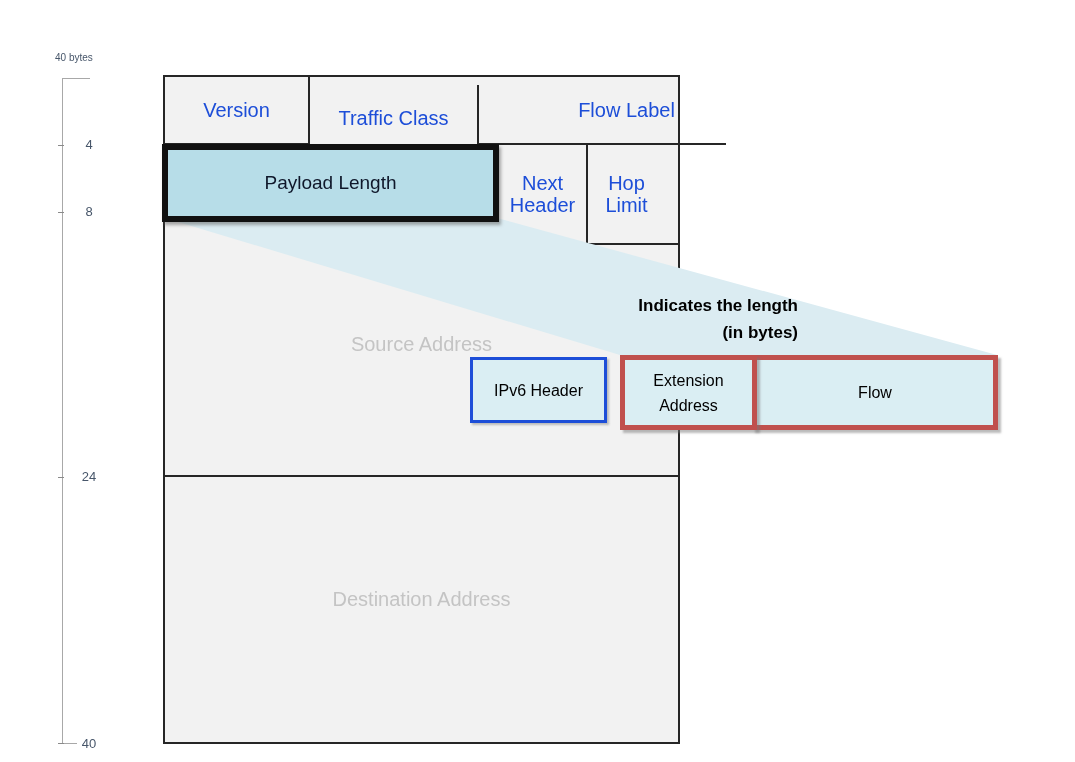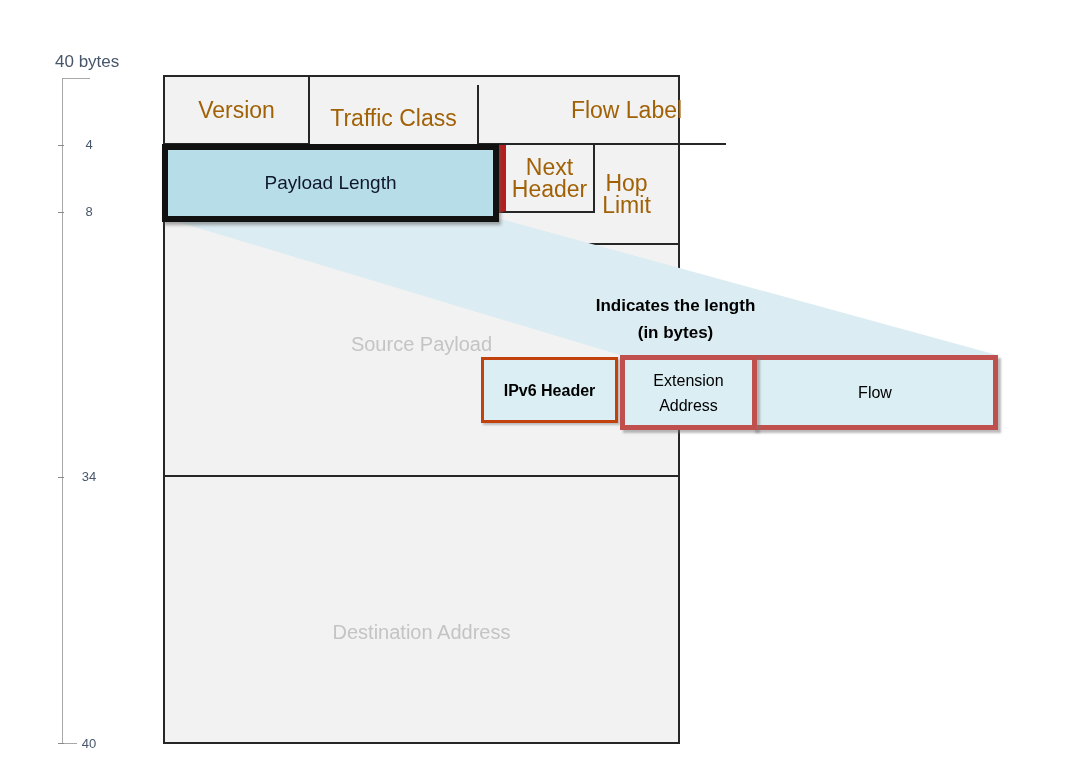--- a/index.html
+++ b/index.html
@@ -4,100 +4,100 @@
 <style>
   html,body{margin:0;padding:0;background:#ffffff;}
   #canvas{
     position:relative;width:1075px;height:762px;background:#ffffff;
     font-family:"Liberation Sans","DejaVu Sans",sans-serif;
     overflow:hidden;
   }
   .abs{position:absolute;}
 
   
-  .axis-label{left:55px;top:52px;font-size:17px;color:#47566a;}
+  .axis-label{left:55px;top:52px;font-size:10px;color:#47566a;}
   .vline{left:62px;top:78px;width:1px;height:665px;background:#a8a8a8;}
   .topcap{left:62px;top:78px;width:28px;height:1px;background:#a8a8a8;}
   .botcap{left:62px;top:743px;width:15px;height:1px;background:#a8a8a8;}
   .tickdash{left:58px;width:6px;height:1px;background:#8a8a8a;}
   .ticklabel{left:76px;width:26px;text-align:center;font-size:13px;color:#47566a;height:16px;line-height:16px;}
 
   
   .table{
     left:163px;top:75px;width:513px;height:665px;
     background:#f2f2f2;border:2px solid #262626;z-index:1;
   }
   .cell{
     position:absolute;display:flex;align-items:center;justify-content:center;
-    text-align:center;color:#a16207;font-size:23px;line-height:22px;
+    text-align:center;color:#1d4ed8;font-size:20px;line-height:22px;
   }
   .cell-version{left:0;top:0;width:143px;height:66px;border-right:2px solid #262626;border-bottom:2px solid #262626;}
   .cell-traffic{left:145px;top:8px;width:167px;height:66px;border-right:2px solid #262626;border-bottom:2px solid #262626;}
   .cell-flow{left:314px;top:0;width:199px;height:66px;border-bottom:2px solid #262626;padding-left:48px;}
-  .cell-next{left:333px;top:68px;width:75px;height:66px;border-left:8px solid #b91c1c;border-right:2px solid #262626;border-bottom:2px solid #262626;padding:0 6px;}
+  .cell-next{left:333px;top:68px;width:75px;height:66px;border-left:1px solid #b91c1c;border-right:2px solid #262626;border-bottom:2px solid #262626;padding:16px 6px;}
   .cell-hop{left:410px;top:68px;width:73px;height:66px;border-bottom:2px solid #262626;padding:16px 15px;}
   .section-source{left:0;top:136px;width:513px;height:262px;border-bottom:2px solid #262626;color:#c4c4c4;font-size:20px;}
-  .section-dest{left:0;top:400px;width:513px;height:243px;color:#c4c4c4;font-size:20px;margin-top:33px;}
+  .section-dest{left:0;top:400px;width:513px;height:243px;color:#c4c4c4;font-size:20px;}
 
   
   .beam-svg{left:0;top:0;width:1075px;height:762px;z-index:2;pointer-events:none;}
 
   
   .payload-box{
     left:162px;top:144px;width:325px;height:66px;
     background:#b7dde8;border:6px solid #111111;
     box-shadow:2px 3px 3px rgba(90,90,90,0.5);
     display:flex;align-items:center;justify-content:center;
     font-size:19px;color:#0f172a;z-index:4;
   }
 
   
   .annotation{
-    left:553px;top:292px;width:245px;text-align:center;
+    left:553px;top:292px;width:245px;text-align:right;
     font-size:17px;font-weight:bold;color:#000000;line-height:27px;z-index:3;
   }
 
   
   .seg{
     position:absolute;display:flex;align-items:center;justify-content:center;
     text-align:center;background:#daeef3;color:#000;font-size:16px;line-height:25px;z-index:4;
   }
-  .seg-ipv6{left:481px;top:357px;width:131px;height:60px;border:3px solid #c2410c;
-    box-shadow:2px 2px 2px rgba(120,120,120,0.45);font-weight:bold;}
+  .seg-ipv6{left:470px;top:357px;width:131px;height:60px;border:3px solid #1d4ed8;
+    box-shadow:2px 2px 2px rgba(120,120,120,0.45);}
   .seg-ext{left:620px;top:355px;width:127px;height:65px;border:5px solid #c0504d;
     box-shadow:3px 3px 2px rgba(120,120,120,0.5);z-index:5;}
   .seg-data{left:752px;top:355px;width:236px;height:65px;border:5px solid #c0504d;
     box-shadow:3px 3px 2px rgba(120,120,120,0.5);}
 </style>
 </head>
 <body>
 
 <div id="canvas">
 
   <div class="abs axis-label">40 bytes</div>
   <div class="abs vline"></div>
   <div class="abs topcap"></div>
   <div class="abs botcap"></div>
 
   <div class="abs tickdash" style="top:145px;"></div>
   <div class="abs ticklabel" style="top:137px;">4</div>
   <div class="abs tickdash" style="top:212px;"></div>
   <div class="abs ticklabel" style="top:204px;">8</div>
   <div class="abs tickdash" style="top:477px;"></div>
-  <div class="abs ticklabel" style="top:469px;">34</div>
+  <div class="abs ticklabel" style="top:469px;">24</div>
   <div class="abs tickdash" style="top:743px;"></div>
   <div class="abs ticklabel" style="top:736px;">40</div>
 
   <div class="abs table">
     <div class="cell cell-version">Version</div>
     <div class="cell cell-traffic">Traffic Class</div>
     <div class="cell cell-flow">Flow Label</div>
     <div class="cell cell-next">Next Header</div>
     <div class="cell cell-hop">Hop Limit</div>
-    <div class="cell section-source">Source Payload</div>
+    <div class="cell section-source">Source Address</div>
     <div class="cell section-dest">Destination Address</div>
   </div>
 
   <svg class="abs beam-svg" viewBox="0 0 1075 762" xmlns="http://www.w3.org/2000/svg">
     <polygon points="165,218 497,218 997,355 620,355" fill="#dbecf2"></polygon>
   </svg>
 
   <div class="abs payload-box">Payload Length</div>
 
   <div class="abs annotation">

